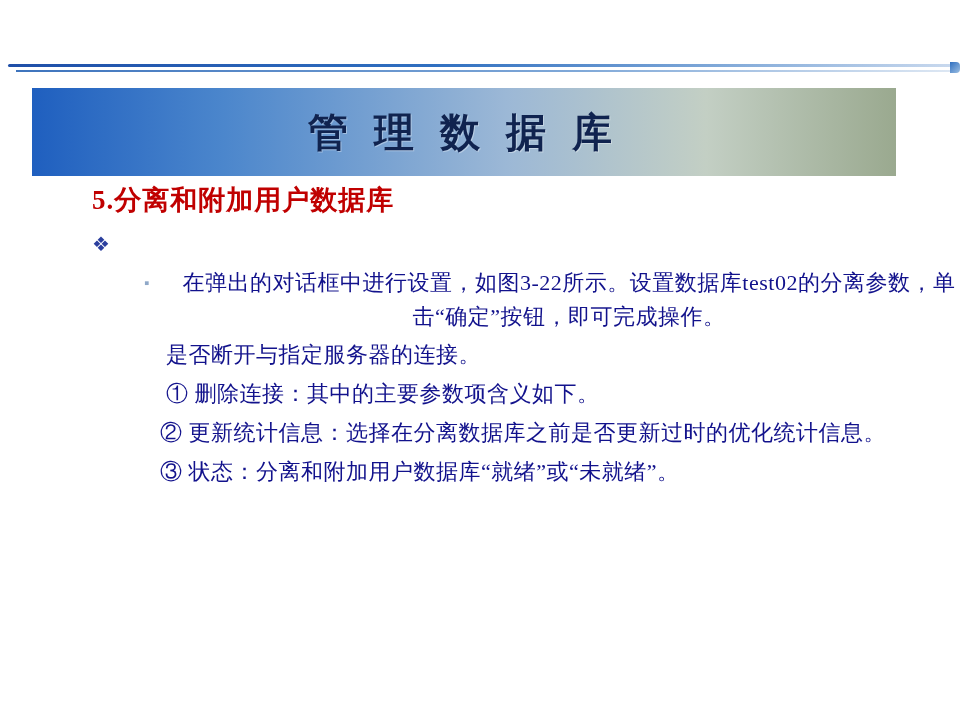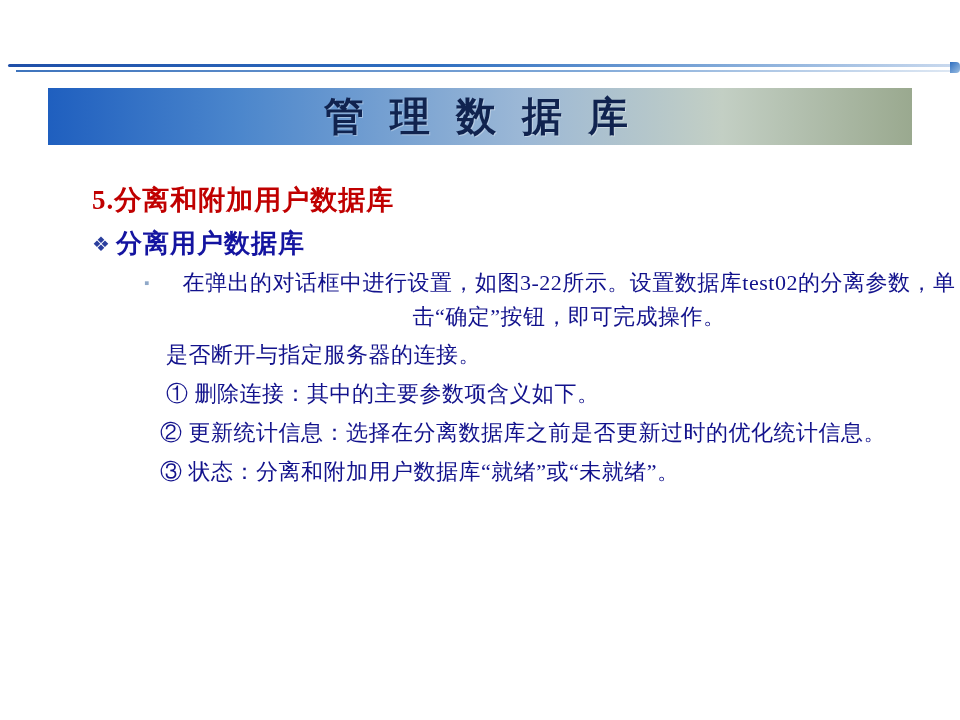--- a/index.html
+++ b/index.html
@@ -50,24 +50,24 @@
     top: -2px;
     width: 10px;
     height: 11px;
     background: linear-gradient(135deg, #2f6fc0, #9dbfe2);
     border-radius: 0 4px 4px 0;
   }
 
   
   .title-banner {
     position: absolute;
-    left: 48px;
+    left: 32px;
     top: 88px;
     width: 864px;
-    height: 57px;
+    height: 88px;
     background: linear-gradient(to right, #1f5fbf 0%, #4b86cc 22%, #9cb8d6 55%, #c3cfc4 78%, #9aa98f 100%);
     display: flex;
     align-items: center;
     justify-content: center;
   }
   .title-text {
     font-family: "Liberation Serif", serif;
     font-size: 40px;
     font-weight: bold;
     color: #10234f;
@@ -157,21 +157,20 @@
   <div class="title-banner">
     <div class="title-text">管 理 数 据 库</div>
   </div>
 
   <div class="content">
 
     <div class="heading-red">5.分离和附加用户数据库</div>
 
     <div class="bullet-level1">
       <span class="diamond-icon">❖</span>
-      <span class="level1-text">分离用户数据库</span>
     </div>
 
     <div class="bullet-level2">
       <span class="square-icon">▪</span>
       <span class="level2-text">在弹出的对话框中进行设置，如图3-22所示。设置数据库test02的分离参数，单击“确定”按钮，即可完成操作。</span>
     </div>
 
     <div class="para">是否断开与指定服务器的连接。</div>
     <div class="para">① 删除连接：其中的主要参数项含义如下。</div>
     <div class="para hang">② 更新统计信息：选择在分离数据库之前是否更新过时的优化统计信息。</div>

